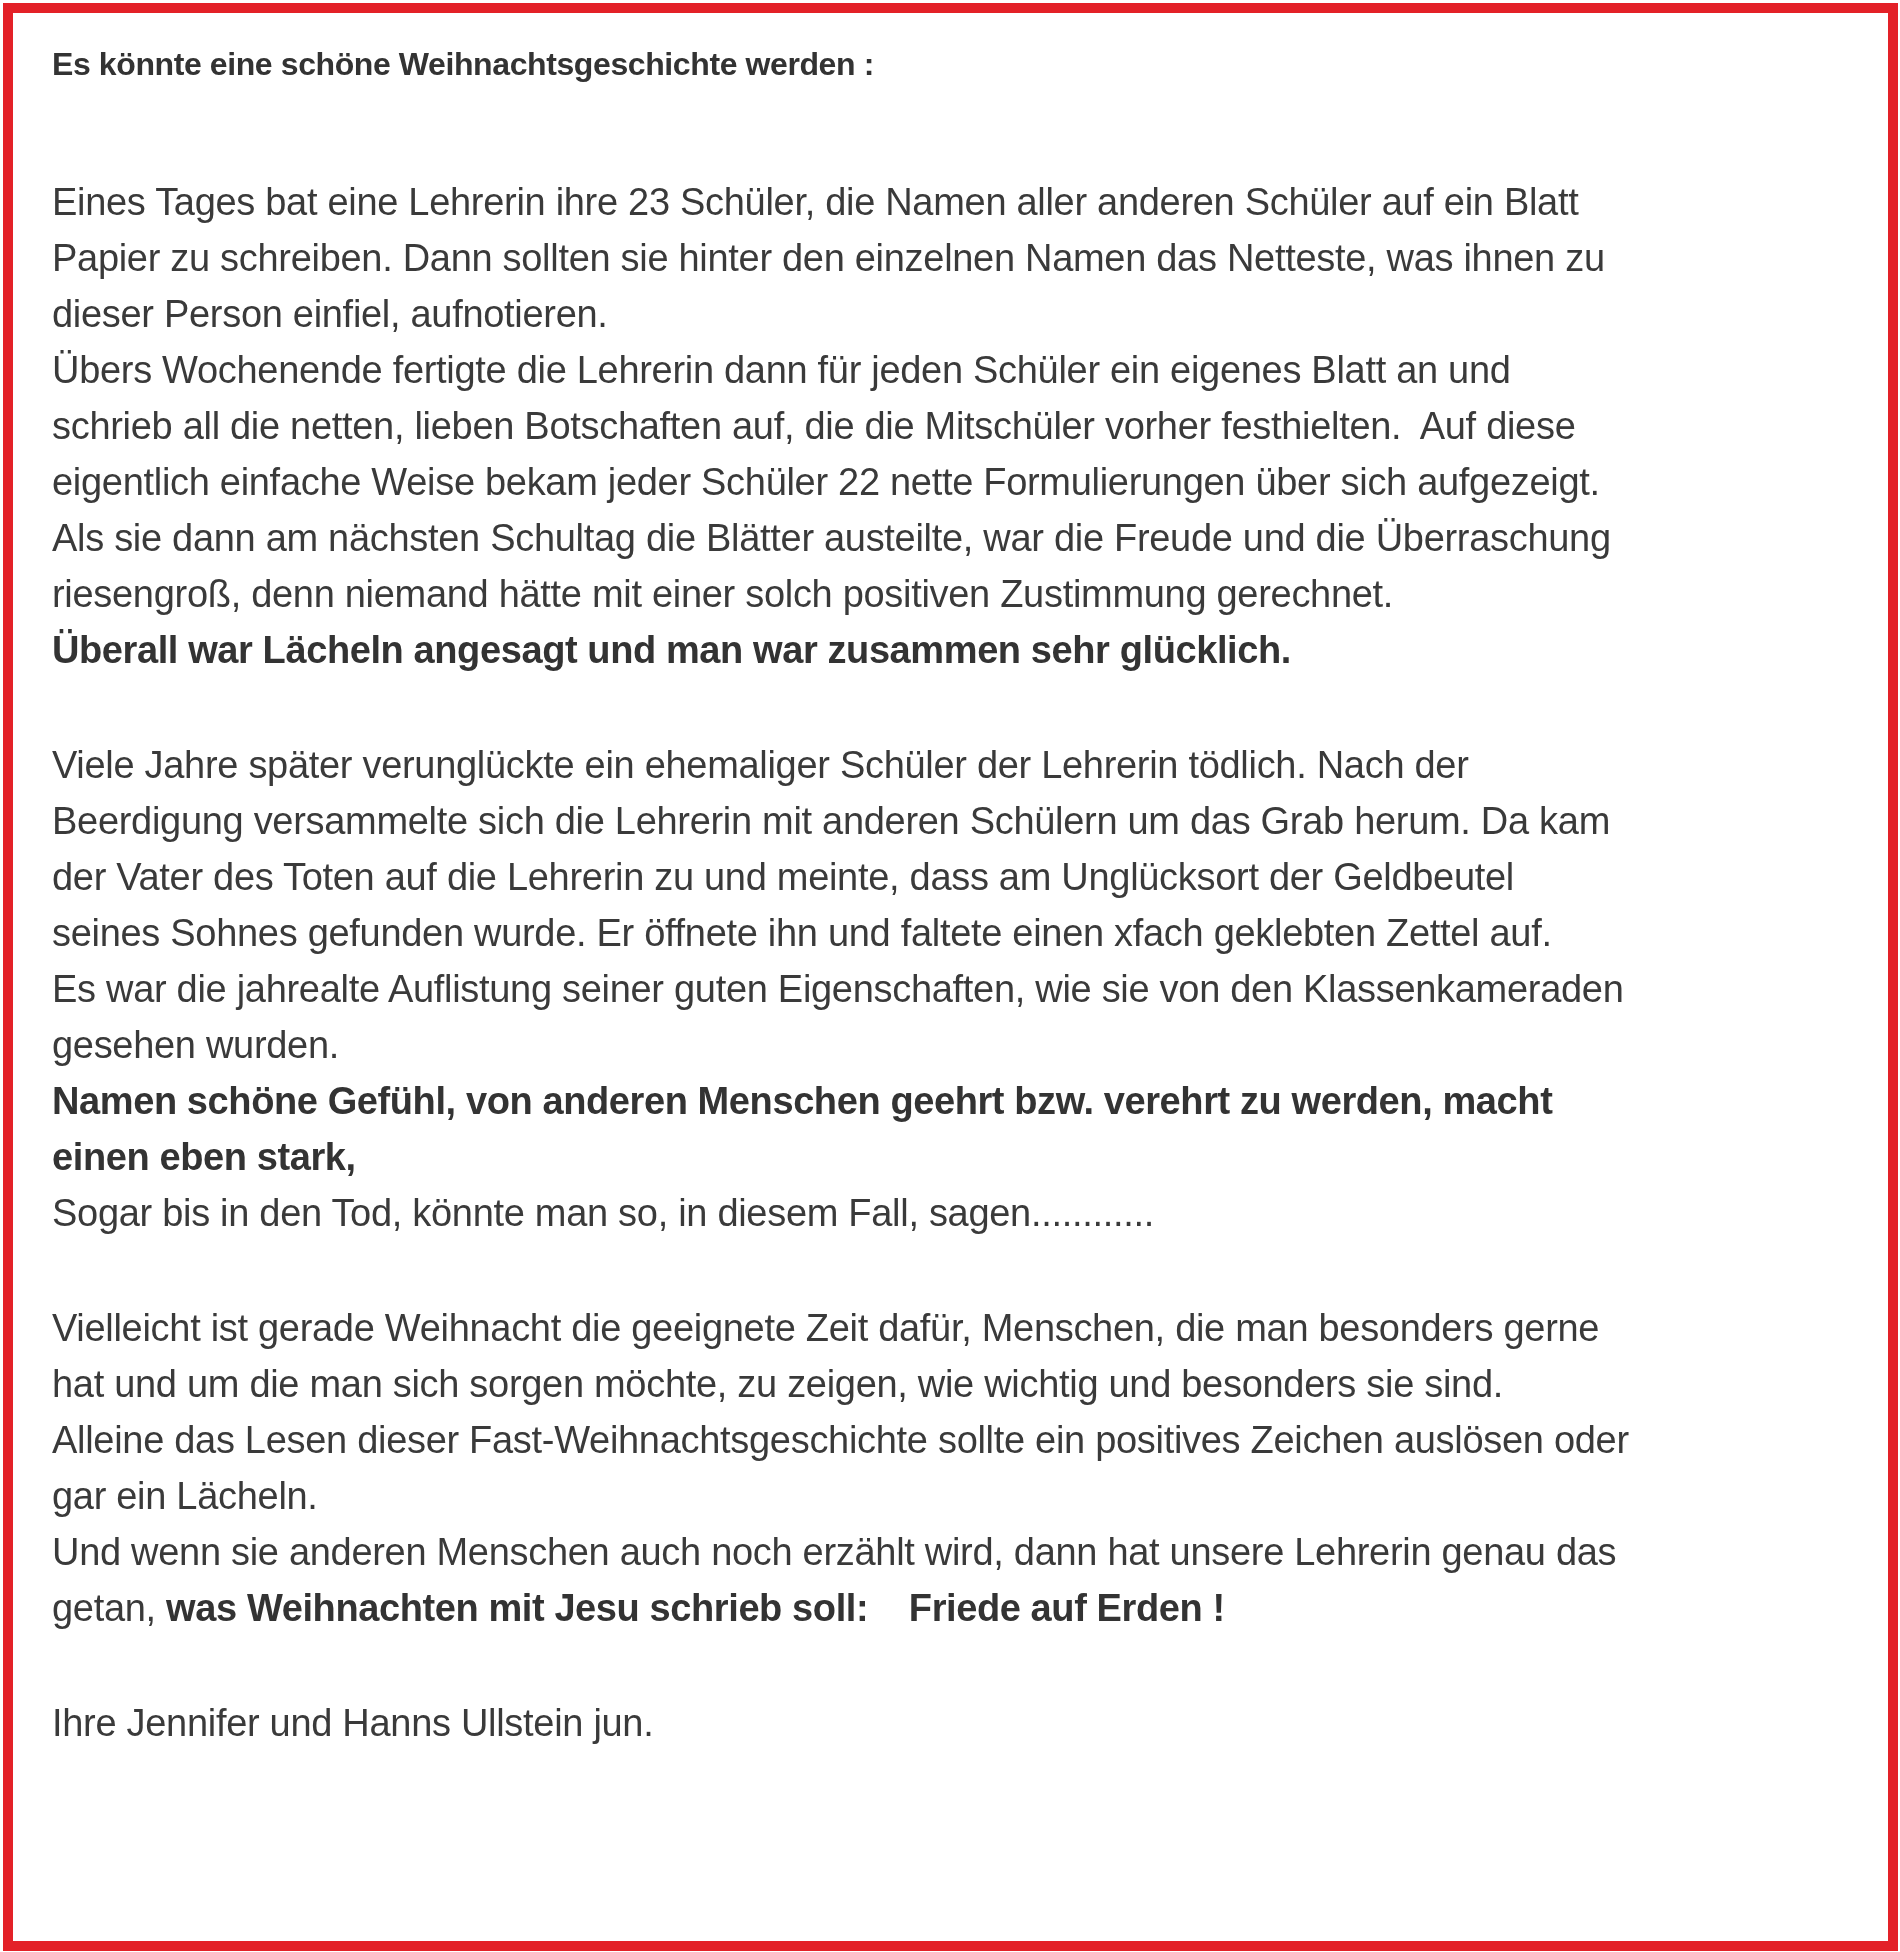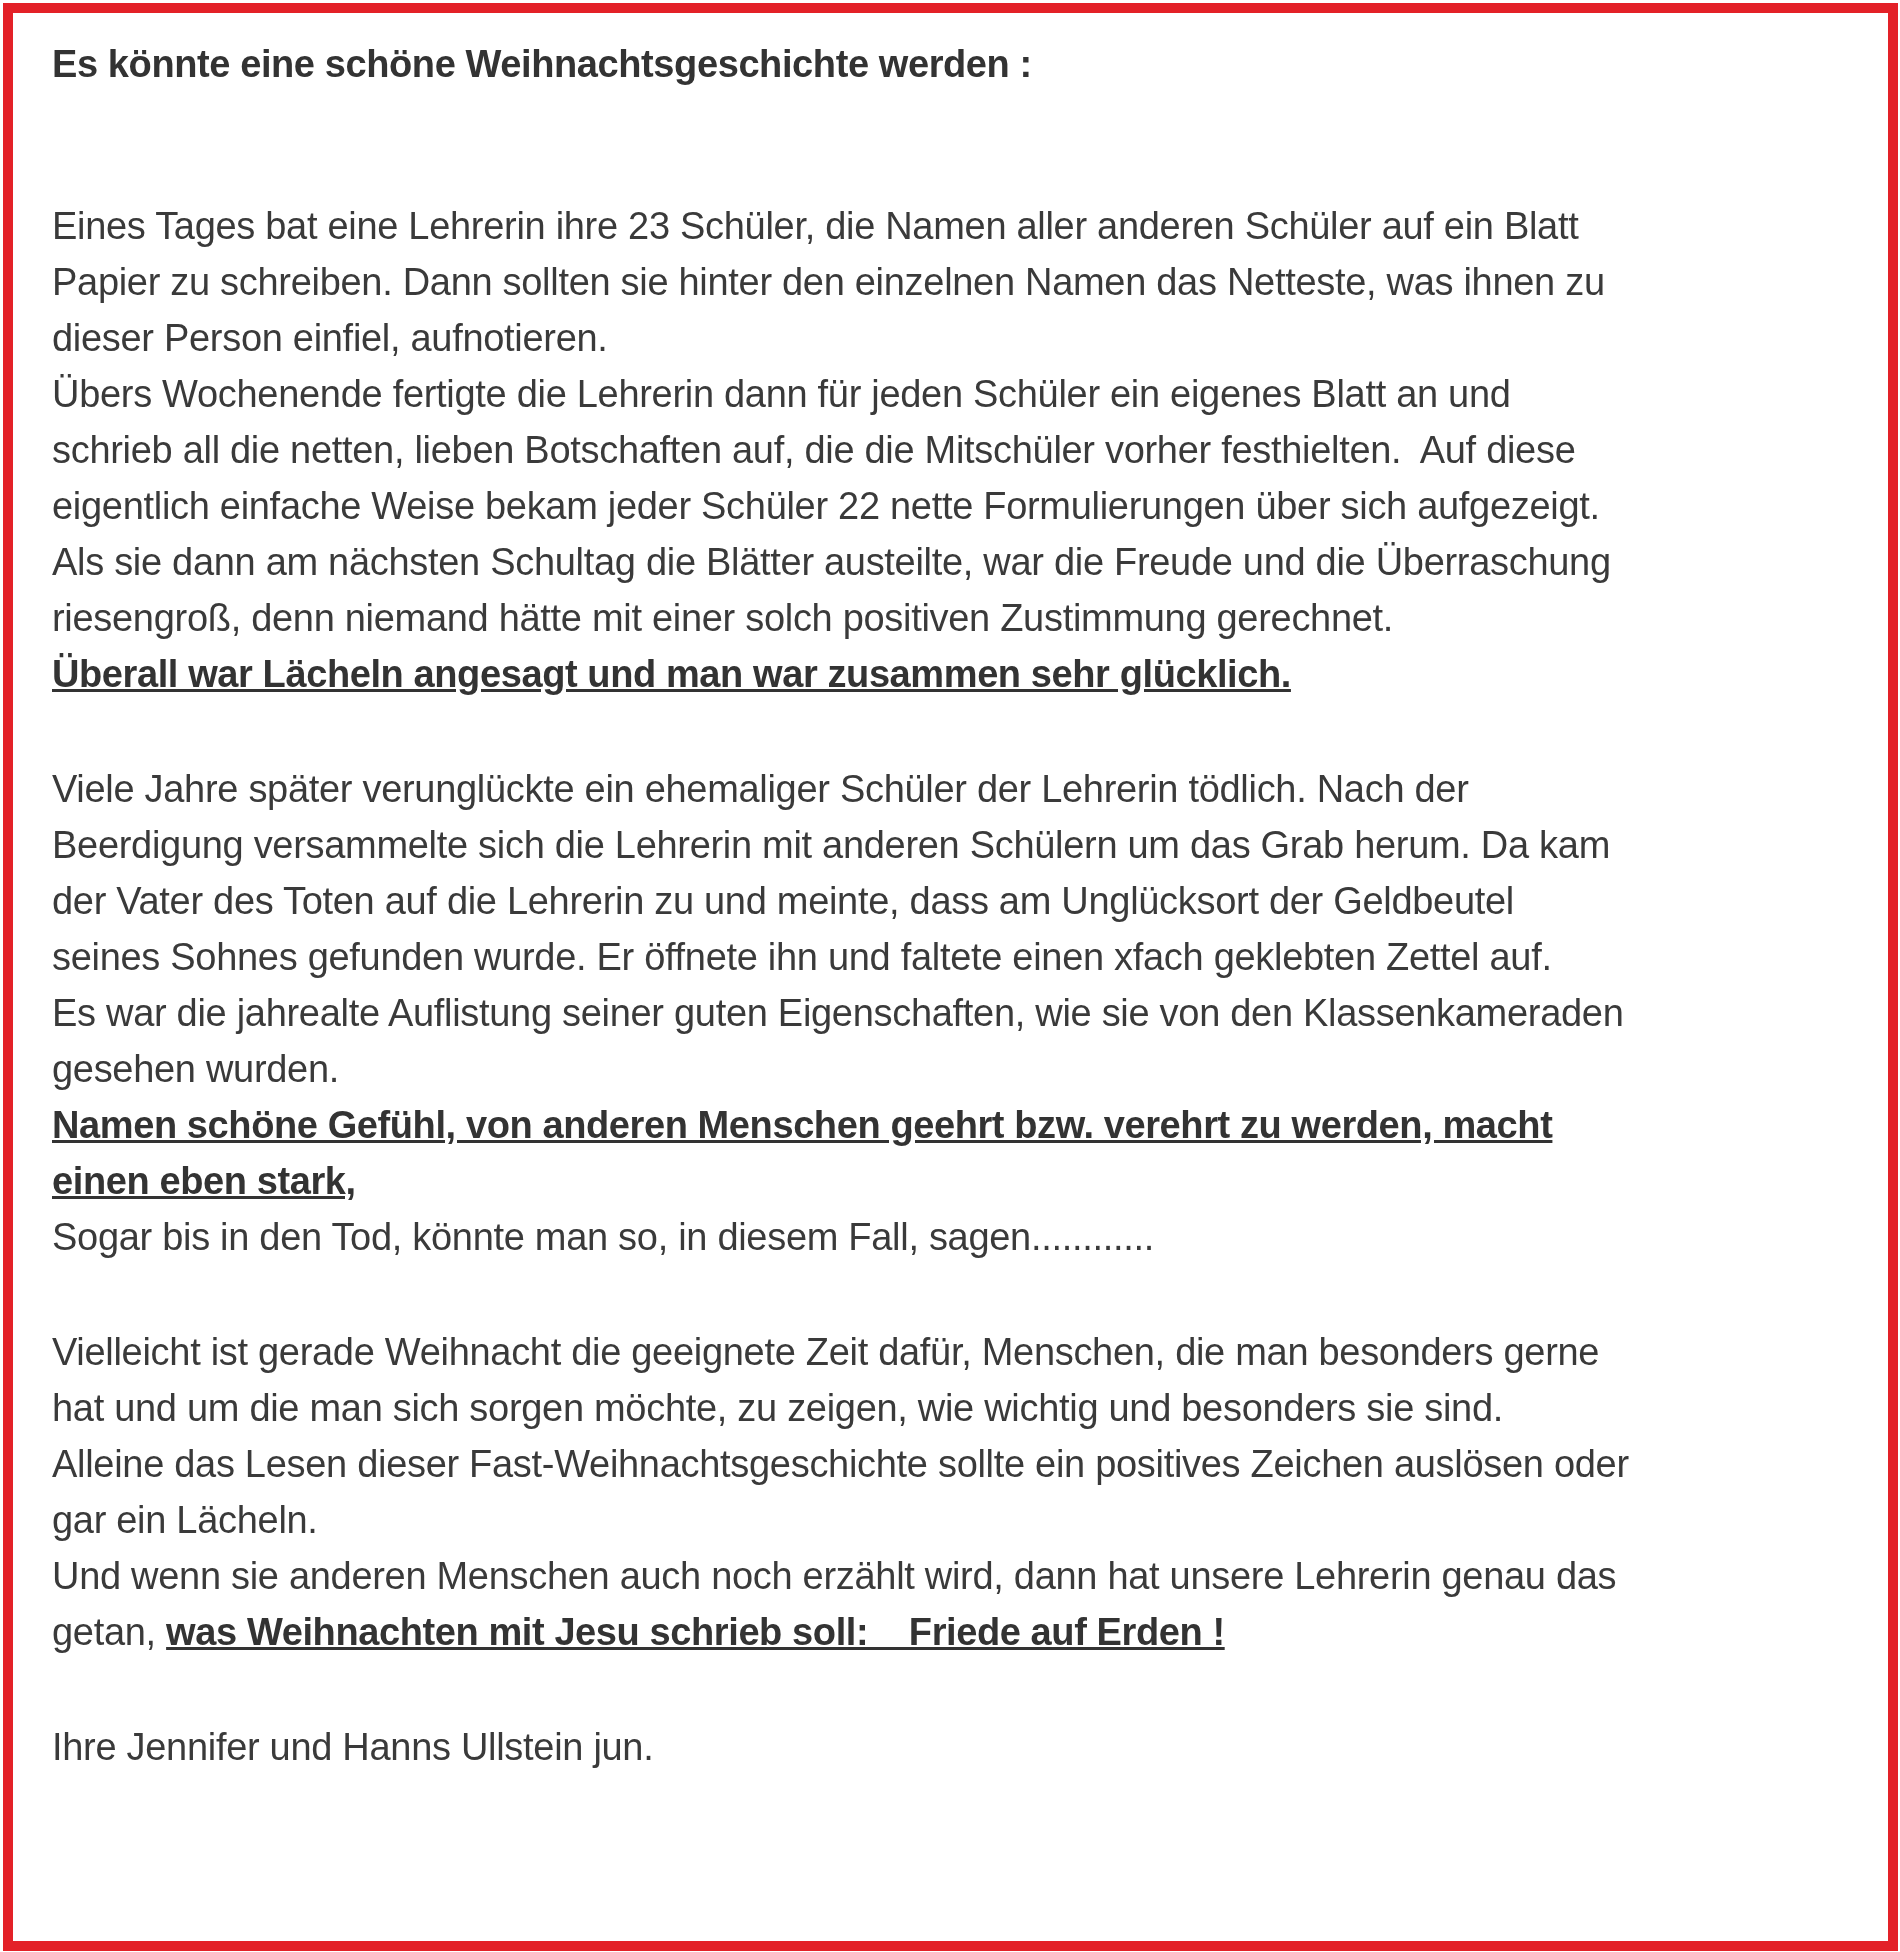--- a/index.html
+++ b/index.html
@@ -25,26 +25,26 @@
     pointer-events: none;
   }
   .content {
     position: absolute;
     left: 52px;
     top: 36px;
     right: 19.6px;
     color: #3a3a3a;
   }
   .doc-title {
-    font-size: 38px;
+    font-size: 32px;
     line-height: 56px;
     font-weight: bold;
     color: #333333;
     letter-spacing: -0.4px;
-    margin: 0 0 106px 0;
+    margin: 0 0 82px 0;
     white-space: pre;
     overflow: hidden;
   }
   .block {
     font-size: 38px;
     line-height: 56px;
     letter-spacing: -0.3px;
     color: #3a3a3a;
     margin: 59px 0 0 0;
     white-space: pre;
@@ -53,21 +53,20 @@
   .block:first-child {
     margin-top: 0;
   }
   .seg {
     font-weight: normal;
   }
   .seg.bold {
     font-weight: bold;
     color: #333333;
     letter-spacing: -0.4px;
-    text-decoration: underline;
   }
 </style>
 </head>
 <body style="background: rgb(255, 255, 255);">
 
 <div class="frame" style="border-color: rgb(227, 33, 40);"></div>
 
 <div class="content" style="color: rgb(58, 58, 58);">
   <h1 class="doc-title">Es könnte eine schöne Weihnachtsgeschichte werden :</h1>
   <div>

